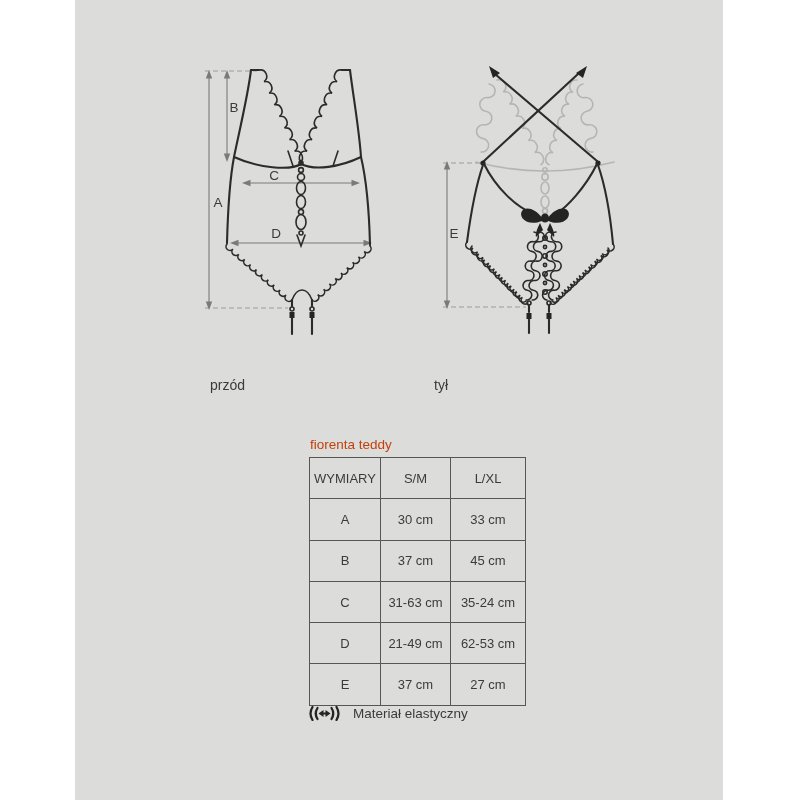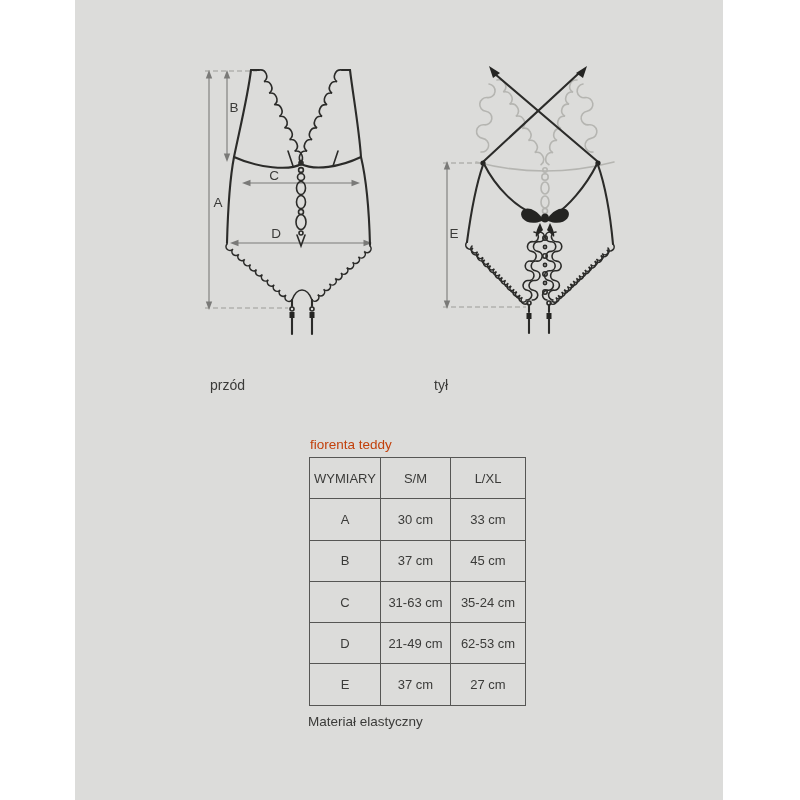--- a/index.html
+++ b/index.html
@@ -8,21 +8,21 @@
   .panel{position:absolute;left:75px;top:0;width:648px;height:800px;background:#dcdcda;}
   .diagram-svg{position:absolute;left:75px;top:0;width:648px;height:420px;}
 
   .chart-title{position:absolute;left:310px;top:437px;font-size:13.5px;color:#c2410c;}
   table.size-table{position:absolute;left:309px;top:457px;width:216px;border-collapse:collapse;
       table-layout:fixed;font-size:13px;color:#3b3b39;}
   table.size-table td{border:1px solid #55555312;border:1px solid #565654;text-align:center;
       vertical-align:middle;height:40.3px;padding:0;}
 
   .footnote{position:absolute;left:308px;top:702px;display:flex;align-items:center;gap:12px;
-      font-size:13.5px;color:#3b3b39;height:22px;flex-direction:column;}
+      font-size:13.5px;color:#3b3b39;height:22px;}
   .footnote svg{display:block;}
 
   svg text{font-family:"Liberation Sans", sans-serif;fill:#3b3b39;}
   .garment{stroke:#2b2b29;fill:none;stroke-width:2.1;stroke-linecap:round;stroke-linejoin:round;}
   .garment-thin{stroke:#2b2b29;fill:none;stroke-width:1.6;stroke-linecap:round;}
   .faded{stroke:#b5b5b1;fill:none;stroke-width:1.6;stroke-linecap:round;}
   .measure{stroke:#7a7a78;fill:none;stroke-width:1.1;}
   .measure-head{fill:#7a7a78;stroke:none;}
   .dashed{stroke:#9b9b98;fill:none;stroke-width:1.1;stroke-dasharray:5,3;}
   .solidfill{fill:#242422;stroke:none;}

